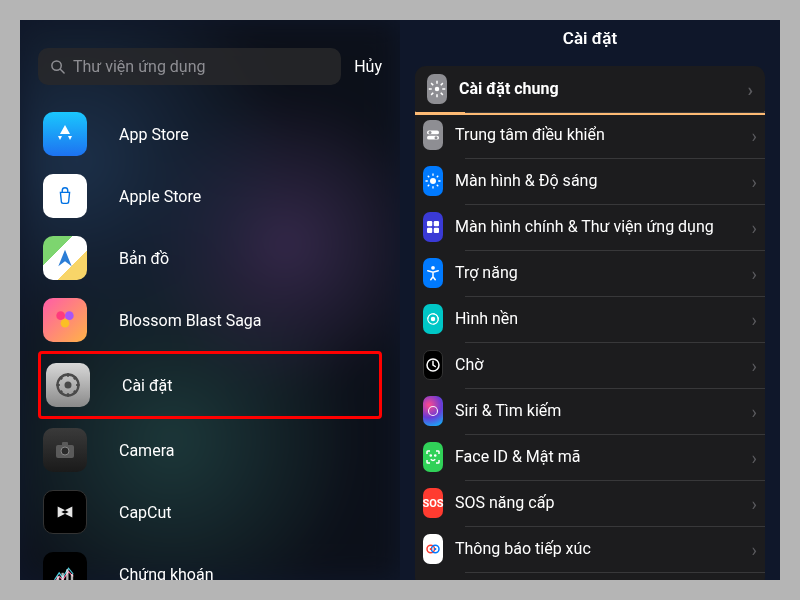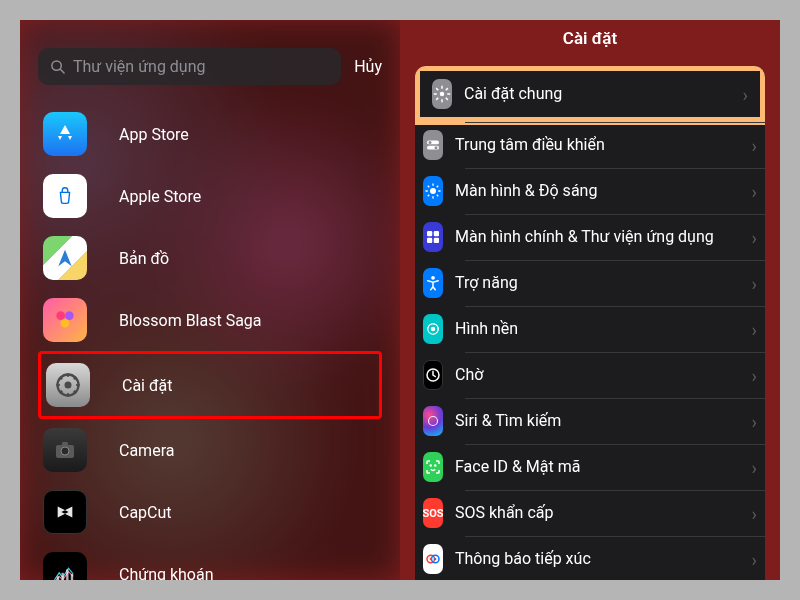--- a/index.html
+++ b/index.html
@@ -1,17 +1,17 @@
 <!DOCTYPE html>
 <html><head>
   <meta charset="utf-8">
   <style>
     *{margin:0;padding:0;box-sizing:border-box;}
     body{width:800px;height:600px;background:#b5b5b5;font-family:-apple-system,BlinkMacSystemFont,"Segoe UI",Roboto,sans-serif;display:flex;gap:0;overflow:hidden;}
-    .phone{width:380px;height:560px;background:#7f1d1d;margin:20px 0 20px 20px;position:relative;overflow:hidden;}
+    .phone{width:380px;height:560px;background:#0f172a;margin:20px 0 20px 20px;position:relative;overflow:hidden;}
     .phone.right{margin-left:0;margin-right:20px;}
     .bg-blur{position:absolute;inset:0;background:radial-gradient(circle at 15% 25%,#2a4a6a 0%,transparent 40%),radial-gradient(circle at 70% 40%,#5a3a6a 0%,transparent 35%),radial-gradient(circle at 40% 75%,#2a5a4a 0%,transparent 40%),#0a0a0a;filter:blur(15px);opacity:0.5;}
     .content{position:relative;z-index:1;height:100%;}
     
     .search-row{display:flex;align-items:center;padding:28px 18px 18px 18px;gap:13px;}
     .search-box{flex:1;background:rgba(40,40,42,0.85);border-radius:10px;padding:9px 12px;display:flex;align-items:center;gap:8px;}
     .search-icon{width:15px;height:15px;}
     .search-text{color:#8e8e93;font-size:16px;}
     .cancel-btn{color:#fff;font-size:16px;}
     
@@ -35,21 +35,21 @@
     .icon-display{background:#007aff;}
     .icon-home{background:#3a3ad6;}
     .icon-access{background:#007aff;}
     .icon-wallpaper{background:#00c7c7;}
     .icon-standby{background:#000;border:1px solid #333;}
     .icon-siri{background:radial-gradient(circle at 30% 30%,#ff4a8d,#6a3ad6,#00c7ff);}
     .icon-faceid{background:#30d158;}
     .icon-sos{background:#ff3b30;font-size:11px;font-weight:700;}
     .icon-exposure{background:#fff;color:#000;}
     
-    .first-settings-item{border:8px solid #fdba74;border-radius:4px;margin:-3px;padding:8px 12px;}
+    .first-settings-item{border:3px solid #fdba74;border-radius:4px;margin:-3px;padding:8px 12px;font-weight:bold;}
     
     
     .ic-appstore{background:linear-gradient(180deg,#1ac7fd,#1d72f1);color:#fff;}
     .ic-applestore{background:#fff;color:#0071e3;}
     .ic-maps{background:linear-gradient(135deg,#7dd56f 0%,#7dd56f 33%,#fff 33%,#fff 66%,#f8d568 66%);}
     .ic-blossom{background:linear-gradient(135deg,#ff5ca8,#ffb347);}
     .ic-settings{background:linear-gradient(180deg,#d8d8d8,#8a8a8a);}
     .ic-camera{background:linear-gradient(180deg,#3a3a3a,#1a1a1a);}
     .ic-capcut{background:#000;border:1px solid #333;}
     .ic-stocks{background:#000;}
@@ -255,21 +255,21 @@
               <circle cx="15" cy="10" r="0.8" fill="#fff"></circle>
               <path d="M9 15c1 1 2 1.5 3 1.5s2-.5 3-1.5"></path>
             </svg>
           </div>
         <div class="s-label">Face ID &amp; Mật mã</div>
         <div class="chevron">›</div>
       </div>
 
       <div class="settings-item">
         <div class="s-icon icon-sos">SOS</div>
-        <div class="s-label">SOS khẩn cấp</div>
+        <div class="s-label">SOS năng cấp</div>
         <div class="chevron">›</div>
       </div>
 
       <div class="settings-item">
         <div class="s-icon icon-exposure">
             <svg width="18" height="18" viewBox="0 0 24 24">
               <circle cx="9" cy="12" r="5" fill="none" stroke="#ff3b30" stroke-width="2"></circle>
               <circle cx="15" cy="12" r="5" fill="none" stroke="#007aff" stroke-width="2"></circle>
               <circle cx="9" cy="12" r="1.5" fill="#ff3b30"></circle>
               <circle cx="15" cy="12" r="1.5" fill="#007aff"></circle>

